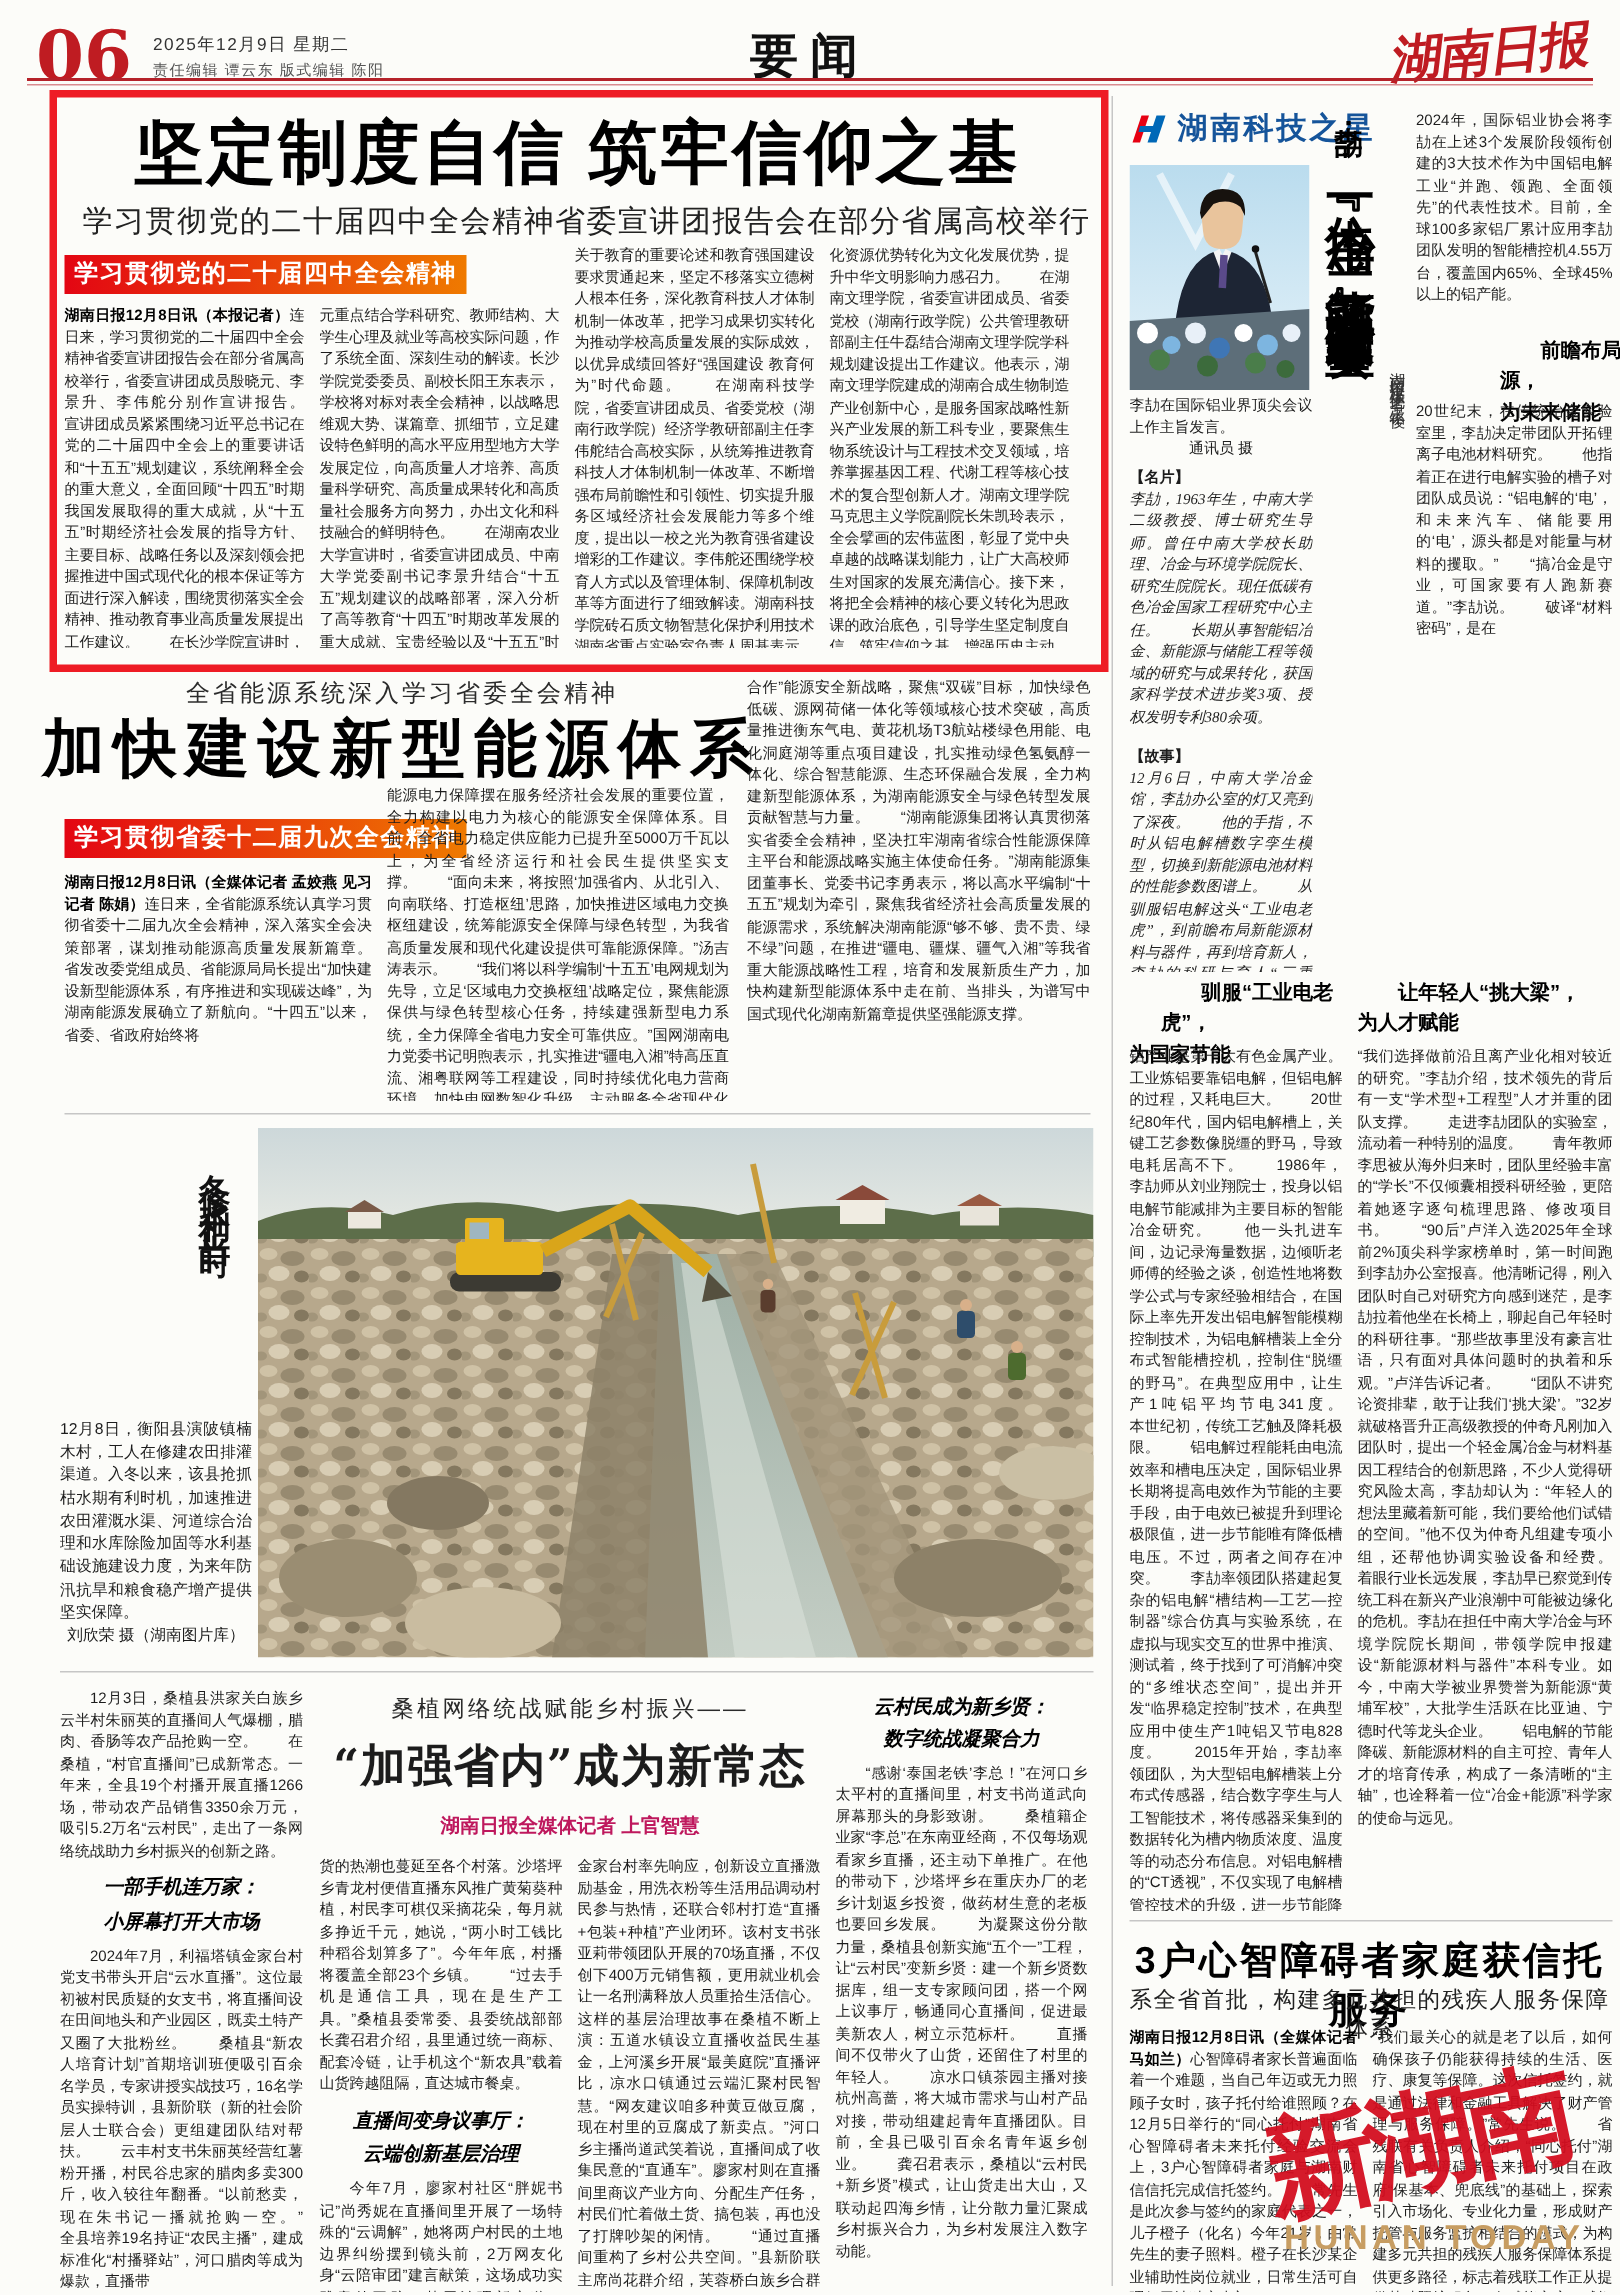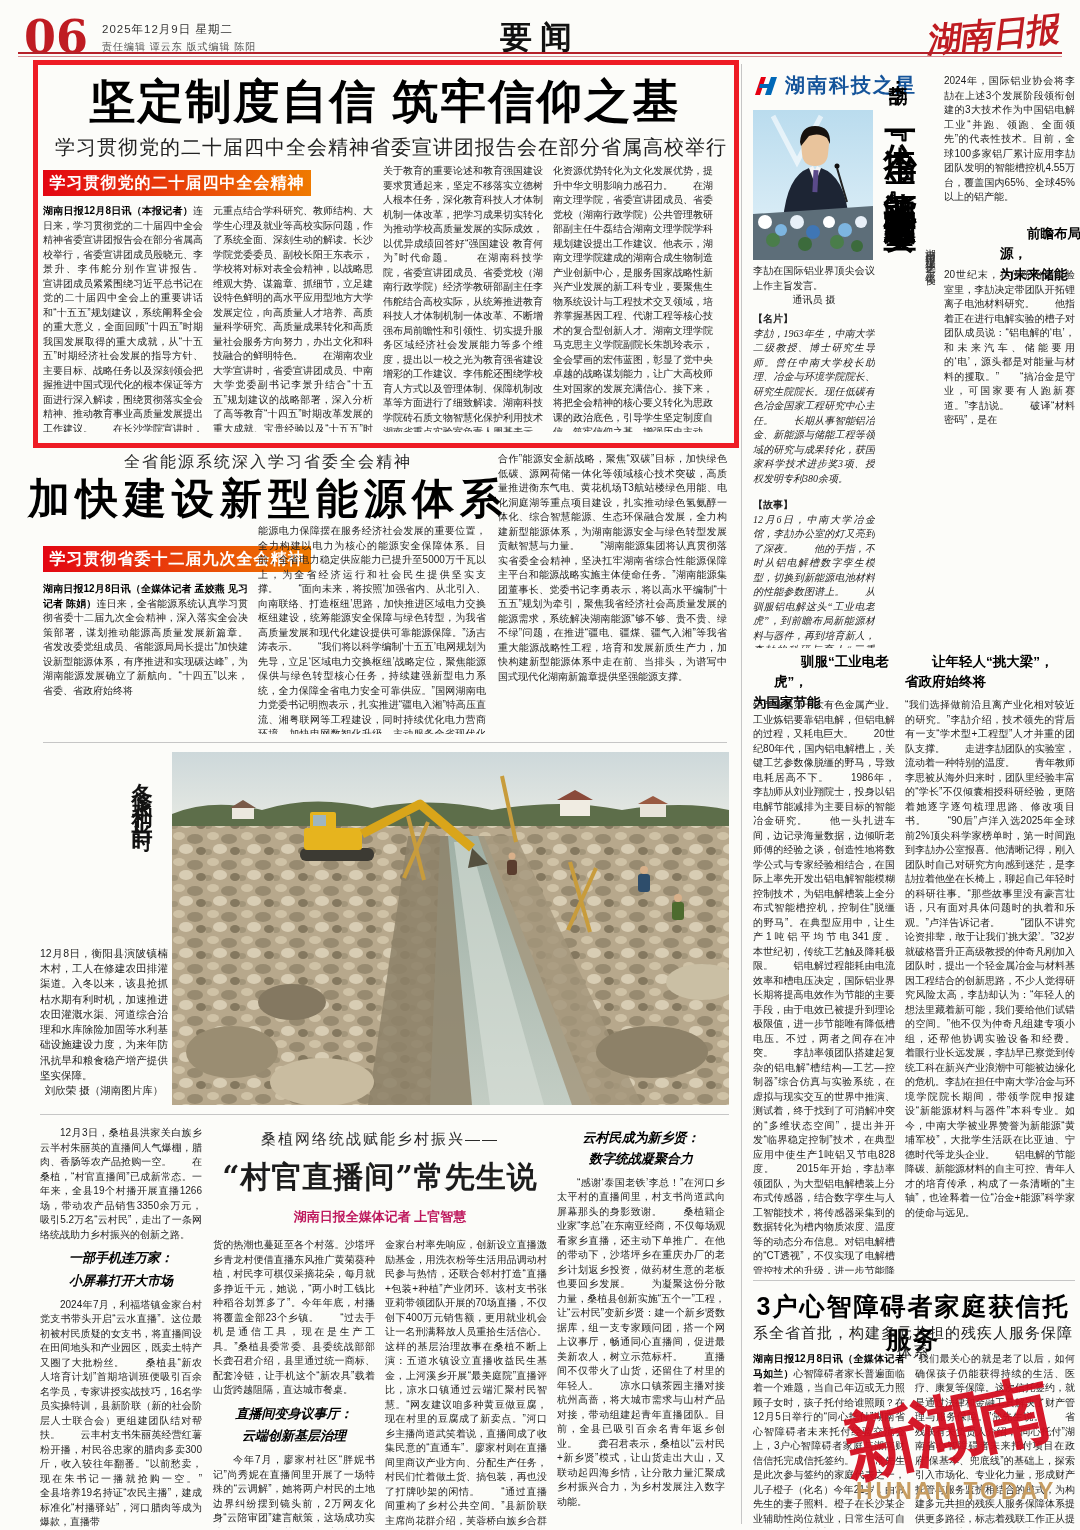--- a/index.html
+++ b/index.html
@@ -165,21 +165,21 @@
 
   <div class="abs bodytext" style="left:40px;top:1126px;width:162px;height:402px;">
     <div class="indent">12月3日，桑植县洪家关白族乡云半村朱丽英的直播间人气爆棚，腊肉、香肠等农产品抢购一空。　　在桑植，“村官直播间”已成新常态。一年来，全县19个村播开展直播1266场，带动农产品销售3350余万元，吸引5.2万名“云村民”，走出了一条网络统战助力乡村振兴的创新之路。</div>
     <div class="subhead3" style="margin:6px 0 2px;">一部手机连万家：</div>
     <div class="subhead3" style="margin:0 0 6px;">小屏幕打开大市场</div>
     <div class="indent">2024年7月，利福塔镇金家台村党支书带头开启“云水直播”。这位最初被村民质疑的女支书，将直播间设在田间地头和产业园区，既卖土特产又圈了大批粉丝。　　桑植县“新农人培育计划”首期培训班便吸引百余名学员，专家讲授实战技巧，16名学员实操特训，县新阶联（新的社会阶层人士联合会）更组建团队结对帮扶。　　云丰村支书朱丽英经营红薯粉开播，村民谷忠家的腊肉多卖300斤，收入较往年翻番。“以前愁卖，现在朱书记一播就抢购一空。”　　全县培养19名持证“农民主播”，建成标准化“村播驿站”，河口腊肉等成为爆款，直播带</div>
   </div>
 
   <div class="abs" style="left:213px;top:1130px;width:334px;">
     <div class="kicker" style="font-size:15px;">桑植网络统战赋能乡村振兴——</div>
-    <div class="serifhead" style="font-size:30px;text-align:center;letter-spacing:1px;margin-top:8px;">“村官直播间”常先生说</div>
+    <div class="serifhead" style="font-size:30px;text-align:center;letter-spacing:1px;margin-top:8px;">“加强省内”成为新常态</div>
     <div class="byline" style="margin-top:10px;">湖南日报全媒体记者 上官智慧</div>
   </div>
 
   <div class="abs bodytext" style="left:213px;top:1238px;width:162px;height:290px;">
     <div>货的热潮也蔓延至各个村落。沙塔坪乡青龙村便借直播东风推广黄菊葵种植，村民李可棋仅采摘花朵，每月就多挣近千元，她说，“两小时工钱比种稻谷划算多了”。今年年底，村播将覆盖全部23个乡镇。　　“过去手机是通信工具，现在是生产工具。”桑植县委常委、县委统战部部长龚召君介绍，县里通过统一商标、配套冷链，让手机这个“新农具”载着山货跨越阻隔，直达城市餐桌。</div>
     <div class="subhead3" style="margin:6px 0 2px;">直播间变身议事厅：</div>
     <div class="subhead3" style="margin:0 0 6px;">云端创新基层治理</div>
     <div class="indent">今年7月，廖家村社区“胖妮书记”尚秀妮在直播间里开展了一场特殊的“云调解”，她将两户村民的土地边界纠纷摆到镜头前，2万网友化身“云陪审团”建言献策，这场成功实践意外开辟了基层治理新赛道。　　于是，桑植县委统战部迅速推广“网络统战+基层治理”模式，让直播间成为新时代的“数字议事厅”。</div>
   </div>
 
@@ -267,21 +267,21 @@
   <div class="abs subhead-r" style="left:753px;top:652px;width:142px;">
     <div style="text-indent:2em;margin-left:21px;">驯服“工业电老虎”，</div>
     <div>为国家节能</div>
   </div>
   <div class="abs bodytext" style="left:753px;top:698px;width:142px;height:576px;">
     <span class="indent">铝产业是第一大有色金属产业。工业炼铝要靠铝电解，但铝电解的过程，又耗电巨大。　　20世纪80年代，国内铝电解槽上，关键工艺参数像脱缰的野马，导致电耗居高不下。　　1986年，李劼师从刘业翔院士，投身以铝电解节能减排为主要目标的智能冶金研究。　　他一头扎进车间，边记录海量数据，边倾听老师傅的经验之谈，创造性地将数学公式与专家经验相结合，在国际上率先开发出铝电解智能模糊控制技术，为铝电解槽装上全分布式智能槽控机，控制住“脱缰的野马”。在典型应用中，让生产1吨铝平均节电341度。　　本世纪初，传统工艺触及降耗极限。　　铝电解过程能耗由电流效率和槽电压决定，国际铝业界长期将提高电效作为节能的主要手段，由于电效已被提升到理论极限值，进一步节能唯有降低槽电压。不过，两者之间存在冲突。　　李劼率领团队搭建起复杂的铝电解“槽结构—工艺—控制器”综合仿真与实验系统，在虚拟与现实交互的世界中推演、测试着，终于找到了可消解冲突的“多维状态空间”，提出并开发“临界稳定控制”技术，在典型应用中使生产1吨铝又节电828度。　　2015年开始，李劼率领团队，为大型铝电解槽装上分布式传感器，结合数字孪生与人工智能技术，将传感器采集到的数据转化为槽内物质浓度、温度等的动态分布信息。对铝电解槽的“CT透视”，不仅实现了电解槽管控技术的升级，进一步节能降碳，又为铝电解数字与智能工厂的构建提供了技术支撑。</span>
   </div>
 
   <div class="abs subhead-r" style="left:905px;top:652px;width:170px;">
     <div style="text-indent:2em;">让年轻人“挑大梁”，</div>
-    <div>省政府始终将</div>
+    <div>为人才赋能</div>
   </div>
   <div class="abs bodytext" style="left:905px;top:698px;width:170px;height:576px;">
     <span class="indent">“我们选择做前沿且离产业化相对较近的研究。”李劼介绍，技术领先的背后有一支“学术型+工程型”人才并重的团队支撑。　　走进李劼团队的实验室，流动着一种特别的温度。　　青年教师李思被从海外归来时，团队里经验丰富的“学长”不仅倾囊相授科研经验，更陪着她逐字逐句梳理思路、修改项目书。　　“90后”卢洋入选2025年全球前2%顶尖科学家榜单时，第一时间跑到李劼办公室报喜。他清晰记得，刚入团队时自己对研究方向感到迷茫，是李劼拉着他坐在长椅上，聊起自己年轻时的科研往事。“那些故事里没有豪言壮语，只有面对具体问题时的执着和乐观。”卢洋告诉记者。　　“团队不讲究论资排辈，敢于让我们‘挑大梁’。”32岁就破格晋升正高级教授的仲奇凡刚加入团队时，提出一个轻金属冶金与材料基因工程结合的创新思路，不少人觉得研究风险太高，李劼却认为：“年轻人的想法里藏着新可能，我们要给他们试错的空间。”他不仅为仲奇凡组建专项小组，还帮他协调实验设备和经费。　　着眼行业长远发展，李劼早已察觉到传统工科在新兴产业浪潮中可能被边缘化的危机。李劼在担任中南大学冶金与环境学院院长期间，带领学院申报建设“新能源材料与器件”本科专业。如今，中南大学被业界赞誉为新能源“黄埔军校”，大批学生活跃在比亚迪、宁德时代等龙头企业。　　铝电解的节能降碳、新能源材料的自主可控、青年人才的培育传承，构成了一条清晰的“主轴”，也诠释着一位“冶金+能源”科学家的使命与远见。</span>
   </div>
 
   <div class="abs hthin" style="left:753px;top:1280px;width:322px;"></div>
   <div class="abs a4head" style="left:748px;top:1290px;width:330px;">3户心智障碍者家庭获信托服务</div>
   <div class="abs a4sub" style="left:748px;top:1324px;width:330px;">系全省首批，构建多元共担的残疾人服务保障体系</div>
   <div class="abs bodytext" style="left:753px;top:1352px;width:152px;height:176px;">
     <b>湖南日报12月8日讯（全媒体记者 马如兰）</b><span>心智障碍者家长普遍面临着一个难题，当自己年迈或无力照顾子女时，孩子托付给谁照顾？在12月5日举行的“同心托付”湖南省心智障碍者未来托付经验交流会上，3户心智障碍者家庭与湖南财信信托完成信托签约。　　常先生是此次参与签约的家庭代表之一，儿子橙子（化名）今年21岁，由常先生的妻子照料。橙子在长沙某企业辅助性岗位就业，日常生活可自理但无法独立出门。</span>

